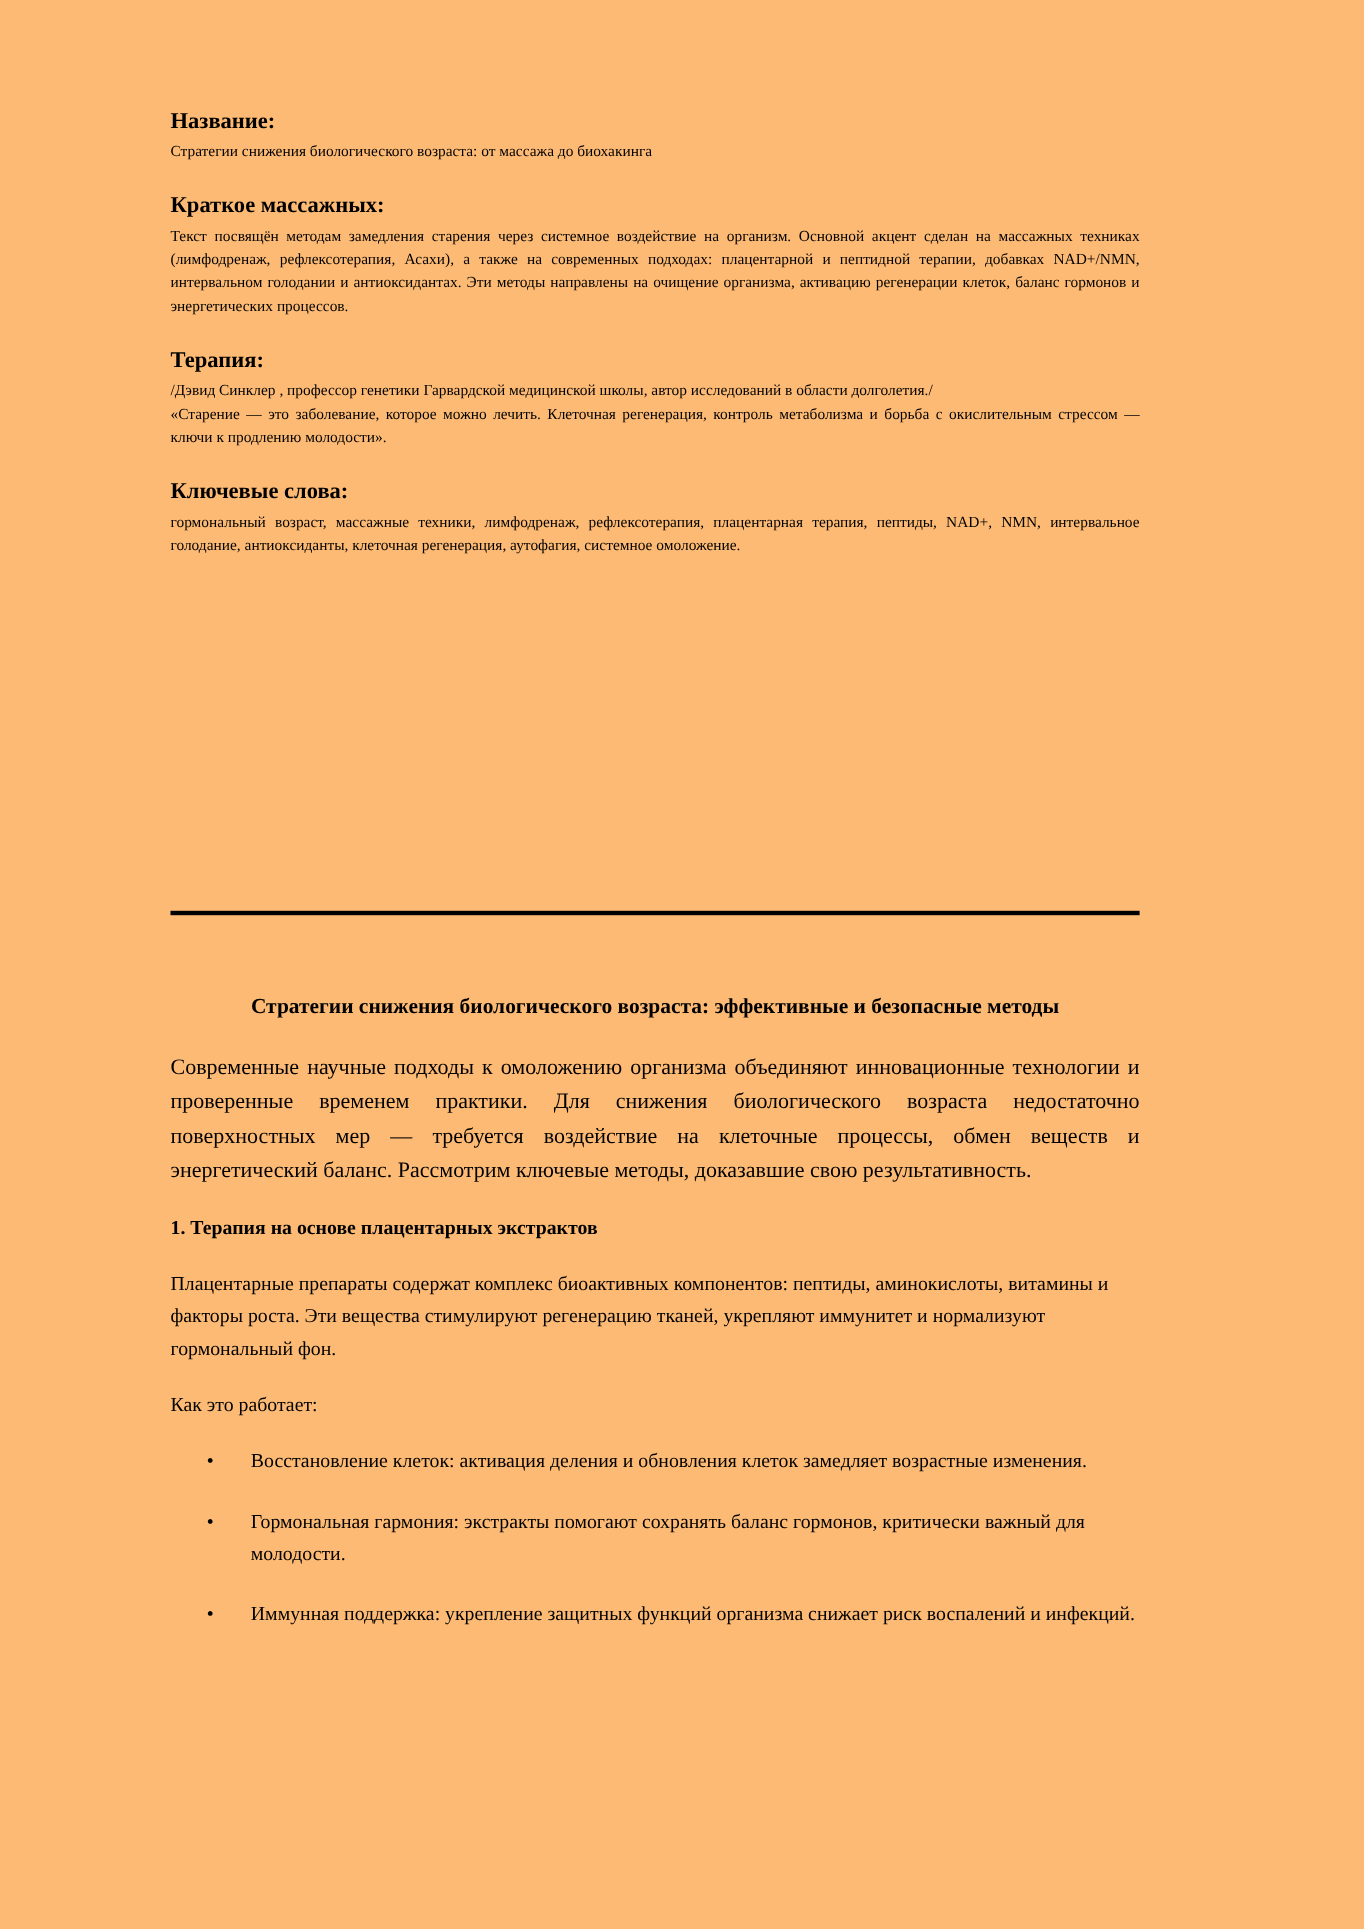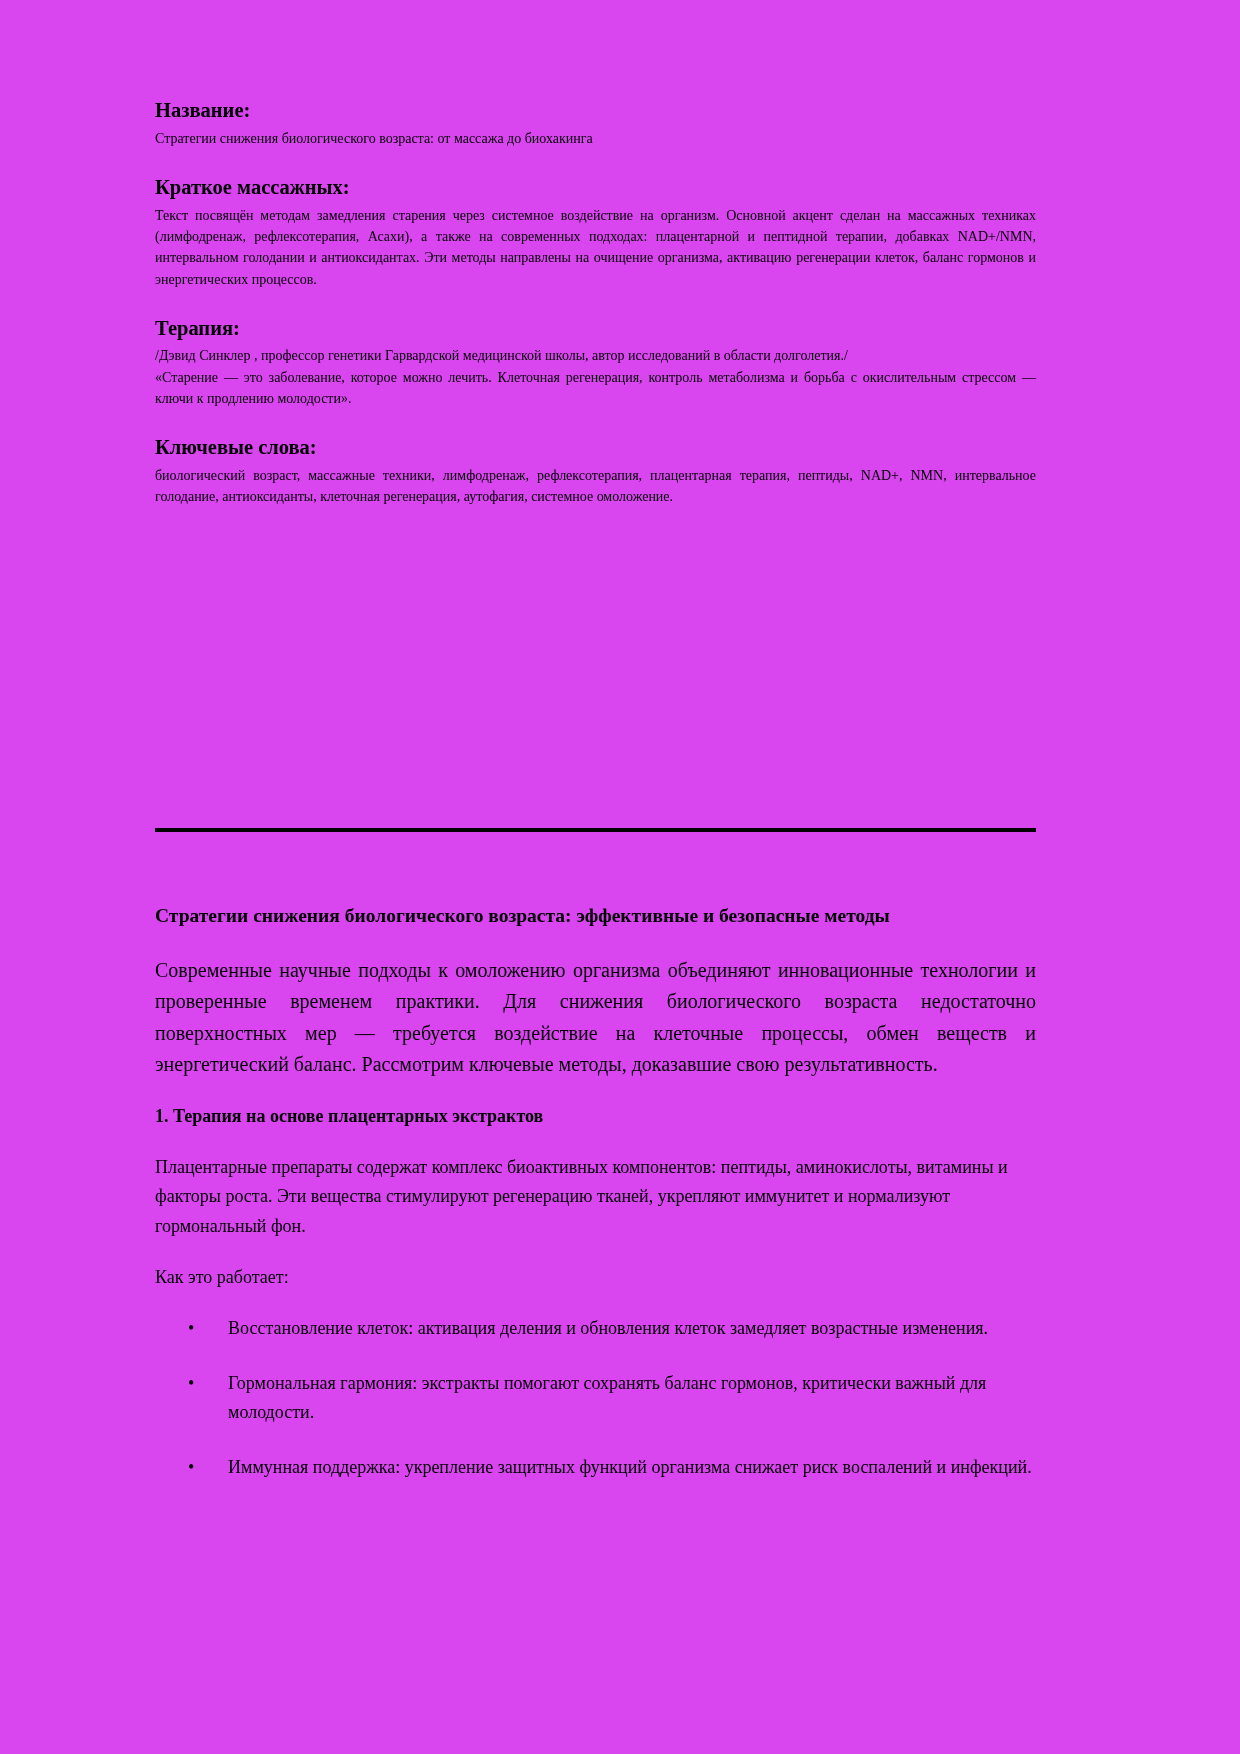--- a/index.html
+++ b/index.html
@@ -4,21 +4,21 @@
 <style>
   html, body {
     margin: 0;
     padding: 0;
     background: #ffffff;
   }
   .page {
     position: relative;
     width: 1240px;
     height: 1754px;
-    background: #d946ef;
+    background: #fdba74;
     margin: 0 auto;
     overflow: hidden;
     font-family: "Liberation Serif", "DejaVu Serif", serif;
     color: #000000;
   }
   .content {
     position: absolute;
     left: 155px;
     top: 96px;
     width: 881px;
@@ -65,21 +65,21 @@
     position: absolute;
     left: 155px;
     top: 902px;
     width: 881px;
   }
   .article-title {
     font-weight: bold;
     font-size: 19.5px;
     line-height: 1.4;
     margin: 0 0 26px 0;
-    text-align: left;
+    text-align: center;
   }
   .article-para {
     margin: 0 0 24px 0;
     font-size: 20px;
     line-height: 1.56;
     text-align: justify;
     text-justify: inter-word;
   }
   .sub-heading {
     font-weight: bold;
@@ -132,21 +132,21 @@
     </div>
 
     <div class="meta-block">
       <p class="meta-label spaced">Терапия:</p>
       <p class="meta-para">/Дэвид Синклер , профессор генетики Гарвардской медицинской школы, автор исследований в области долголетия./</p>
       <p class="meta-para">«Старение — это заболевание, которое можно лечить. Клеточная регенерация, контроль метаболизма и борьба с окислительным стрессом — ключи к продлению молодости».</p>
     </div>
 
     <div class="meta-block">
       <p class="meta-label spaced">Ключевые слова:</p>
-      <p class="meta-para">биологический возраст, массажные техники, лимфодренаж, рефлексотерапия, плацентарная терапия, пептиды, NAD+, NMN, интервальное голодание, антиоксиданты, клеточная регенерация, аутофагия, системное омоложение.</p>
+      <p class="meta-para">гормональный возраст, массажные техники, лимфодренаж, рефлексотерапия, плацентарная терапия, пептиды, NAD+, NMN, интервальное голодание, антиоксиданты, клеточная регенерация, аутофагия, системное омоложение.</p>
     </div>
 
   </div>
 
   <div class="divider"></div>
 
   <div class="article">
 
     <p class="article-title">Стратегии снижения биологического возраста: эффективные и безопасные методы</p>
 

